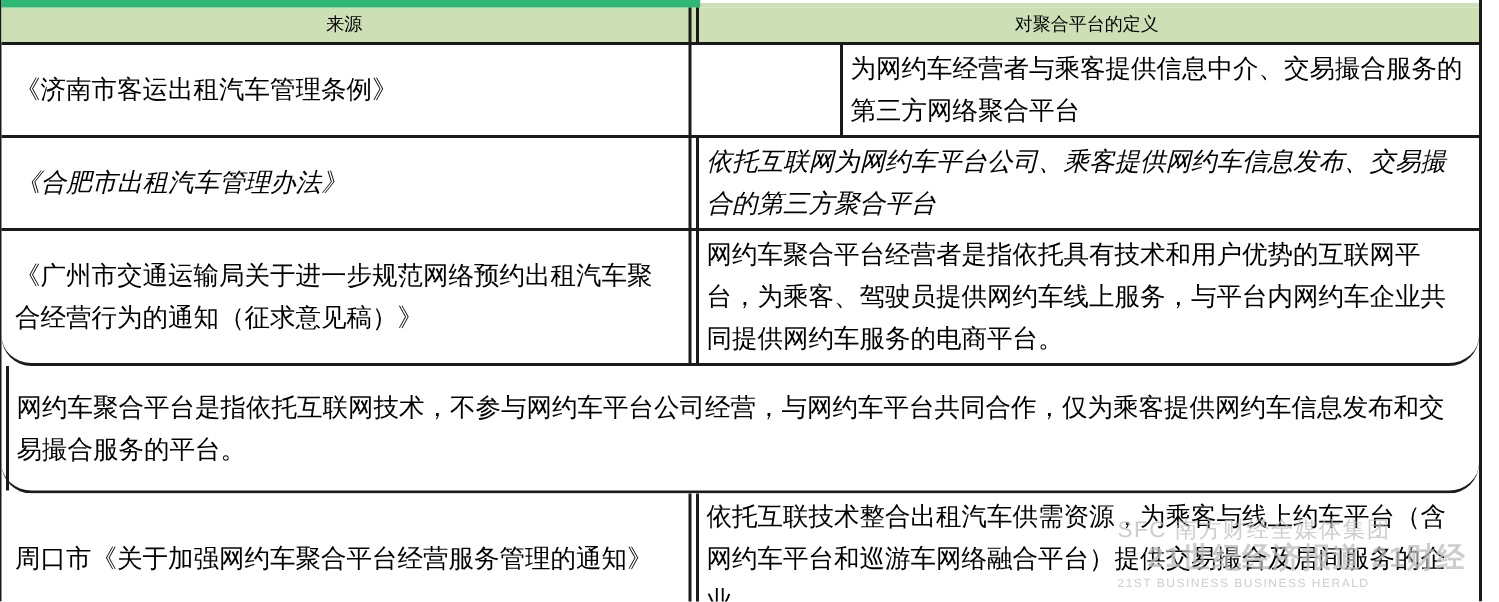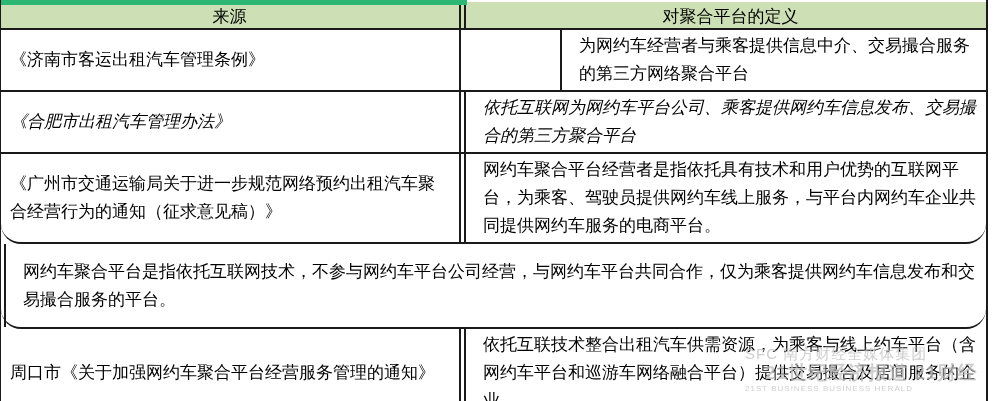--- a/index.html
+++ b/index.html
@@ -35,23 +35,23 @@
   }
   .cell.left {
     width: 460px;
     border-right: 2px solid #1a1a1a;
     padding: 2px 10px 2px 9px;
   }
   .gap { width: 3px; }
   .cell.right {
     flex: 1;
     border-left: 2px solid #1a1a1a;
-    padding: 2px 8px 2px 17px;
+    padding: 2px 8px 2px 5px;
   }
-  .row.header .cell { justify-content: center; font-size: 17px; padding-top: 0; padding-bottom: 0; line-height: 23px; }
+  .row.header .cell { justify-content: center; font-size: 12px; padding-top: 0; padding-bottom: 0; line-height: 23px; }
   .watermark {
     position: absolute;
     right: 14px; bottom: 8px;
     width: 240px;
     color: #bdbdbd;
     opacity: 0.75;
     text-align: left;
     pointer-events: none;
     line-height: 1.15;
     font-family: "Liberation Sans", "DejaVu Sans", sans-serif;

